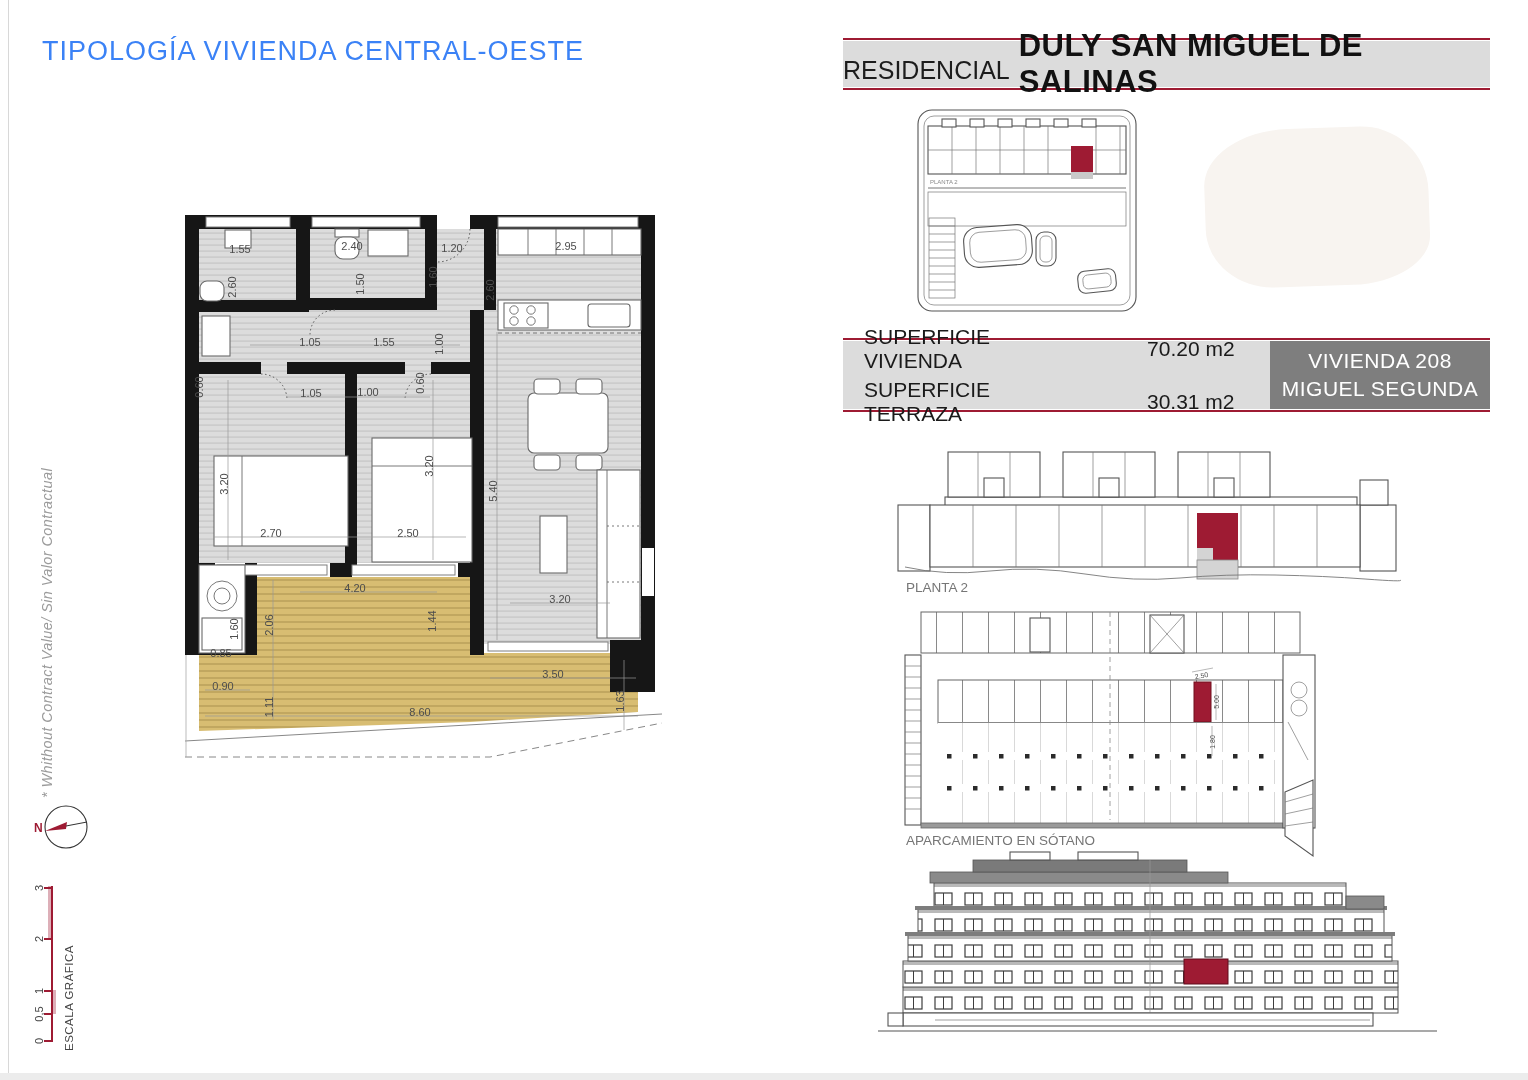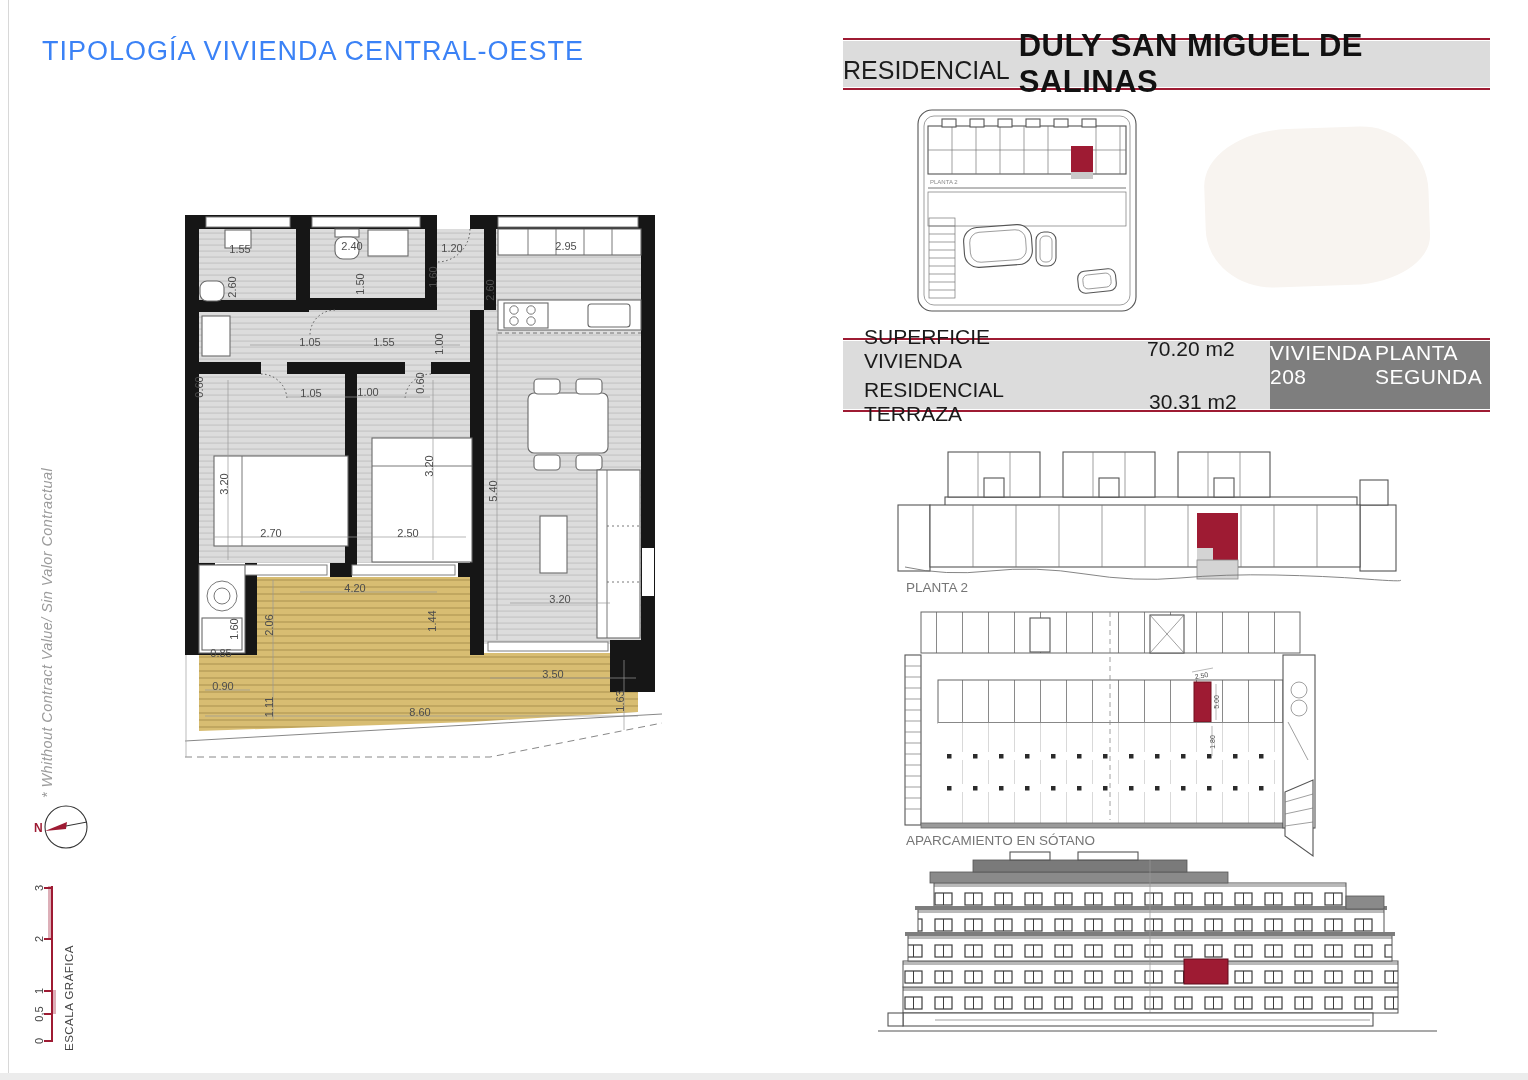--- a/index.html
+++ b/index.html
@@ -22,21 +22,21 @@
   .header-inner{background:var(--panel-light);height:46px;margin:1px 0;display:flex;align-items:center;justify-content:center;}
   .header-inner .prefix{font-size:25px;color:#1c1c1c;margin-right:9px;margin-top:12px;}
   .header-inner .name{font-size:31px;font-weight:bold;color:#111;letter-spacing:.5px;}
   
   .info-panel{left:843px;top:338px;width:647px;}
   .info-body{display:flex;margin:1px 0;height:68px;}
   .info-left{background:var(--panel-light);width:427px;display:flex;flex-direction:column;justify-content:center;gap:5px;padding:0 21px;box-sizing:border-box;}
   .info-row{display:flex;align-items:center;font-size:21px;color:#1a1a1a;}
   .info-row .dash{flex:1;border-top:2px solid var(--accent);margin:0 18px 0 24px;max-width:110px;}
   .info-row .val{width:118px;text-align:center;}
-  .info-right{background:var(--panel-dark);flex:1;display:flex;flex-direction:row;justify-content:center;gap:4px;color:#fff;font-size:21px;letter-spacing:.5px;}
+  .info-right{background:var(--panel-dark);flex:1;display:flex;flex-direction:column;align-items:center;justify-content:center;gap:4px;color:#fff;font-size:21px;letter-spacing:.5px;}
   .blob{left:1205px;top:128px;width:224px;height:158px;background:#f8f4f0;
         border-radius:38% 30% 35% 30% / 35% 42% 30% 38%;transform:rotate(-2deg);}
   
   svg text{font-family:"Liberation Sans", sans-serif;}
   .dim{font-size:11px;fill:#4d4d4d;text-anchor:middle;}
   .dim-sm{font-size:7px;}
   .lbl{font-size:13.5px;fill:#767676;}
   .lbl-xs{font-size:6px;fill:#8a8a8a;}
   .scale-num{font-size:11px;fill:#444;text-anchor:middle;}
   .scale-lbl{font-size:11.5px;fill:#444;letter-spacing:.5px;}
@@ -431,28 +431,28 @@
 <div class="abs info-panel">
   <div class="red-rule"></div>
   <div class="info-body">
     <div class="info-left">
       <div class="info-row">
         <span>SUPERFICIE VIVIENDA</span>
         <span class="dash"></span>
         <span class="val">70.20 m2</span>
       </div>
       <div class="info-row">
-        <span>RESIDENCIAL TERRAZA</span>
+        <span>SUPERFICIE TERRAZA</span>
         <span class="dash"></span>
         <span class="val">30.31 m2</span>
       </div>
     </div>
     <div class="info-right">
       <span>VIVIENDA 208</span>
-      <span>PLANTA SEGUNDA</span>
+      <span>MIGUEL SEGUNDA</span>
     </div>
   </div>
   <div class="red-rule"></div>
 </div>
 
 <div class="abs side-note">* Whithout Contract Value/ Sin Valor Contractual</div>
 <div class="abs edge-left"></div>
 <div class="abs edge-bottom"></div>
 
 </body></html>

